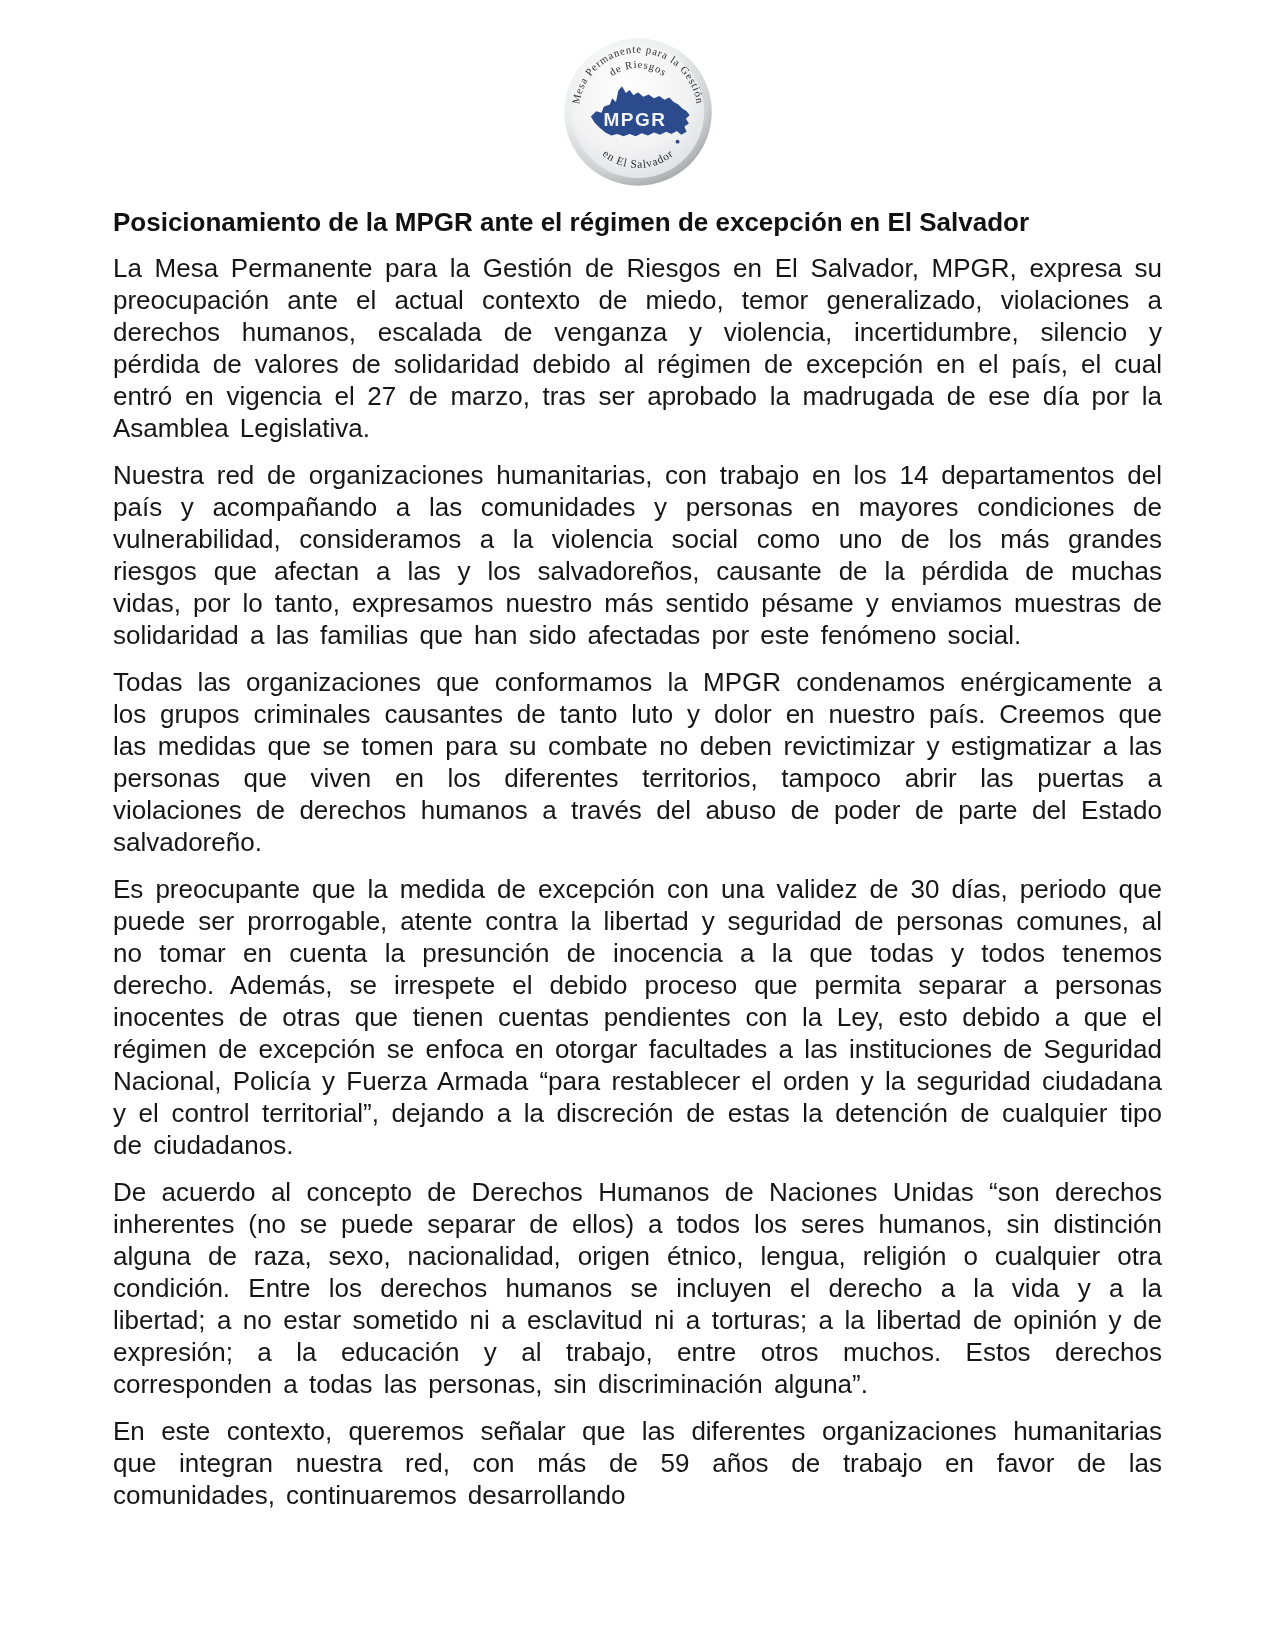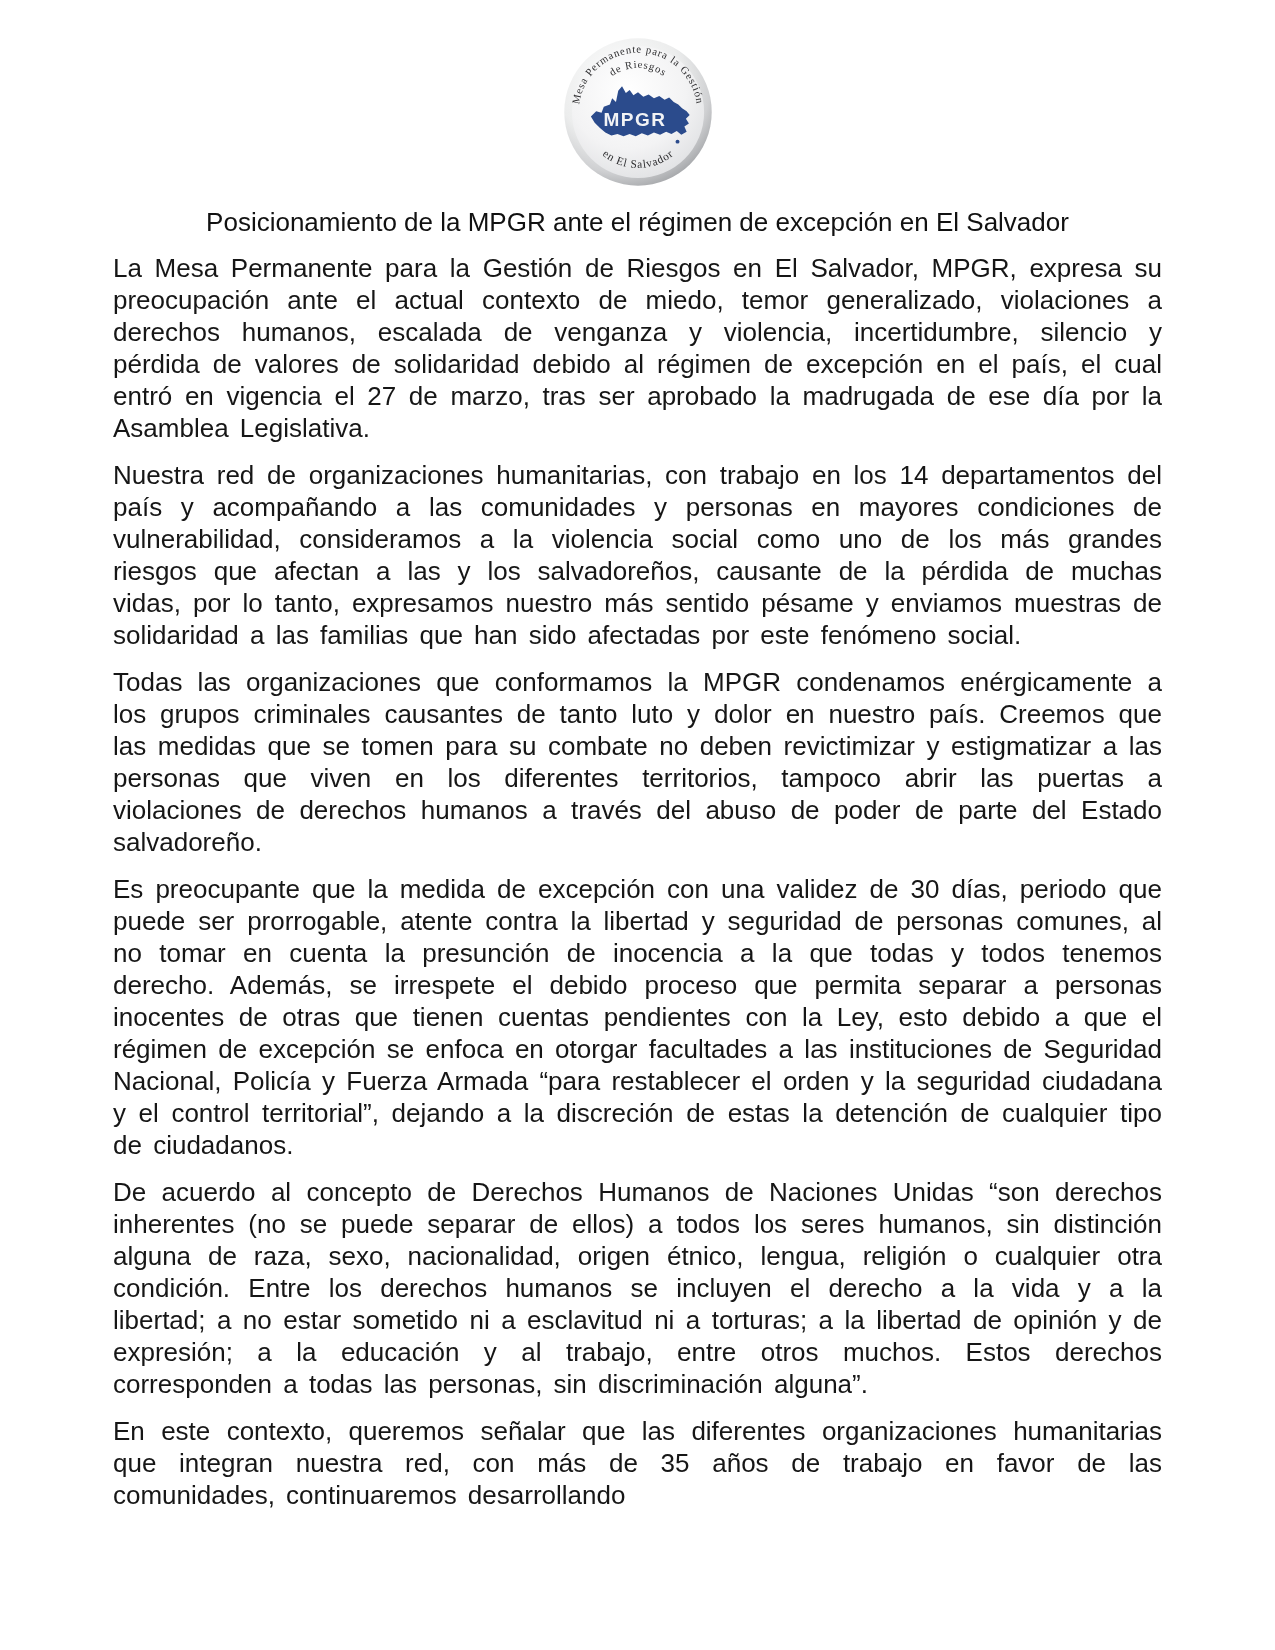--- a/index.html
+++ b/index.html
@@ -22,24 +22,24 @@
     text-align: center;
   }
   .logo-svg {
     width: 152px;
     height: 152px;
     display: inline-block;
   }
   .doc-title {
     width: 1049px;
     margin: 14px auto 14px auto;
-    text-align: center;
+    text-align: left;
     font-size: 26px;
     line-height: 32px;
-    font-weight: 400;
+    font-weight: 700;
     color: #111111;
   }
   .content {
     width: 1049px;
     margin: 0 auto;
   }
   .para {
     margin: 0 0 15px 0;
     text-align: justify;
     text-justify: inter-word;
@@ -113,16 +113,16 @@
   </div>
 
   <h1 class="doc-title">Posicionamiento de la MPGR ante el régimen de excepción en El Salvador</h1>
 
   <div class="content">
     <p class="para">La Mesa Permanente para la Gestión de Riesgos en El Salvador, MPGR, expresa su preocupación ante el actual contexto de miedo, temor generalizado, violaciones a derechos humanos, escalada de venganza y violencia, incertidumbre, silencio y pérdida de valores de solidaridad debido al régimen de excepción en el país, el cual entró en vigencia el 27 de marzo, tras ser aprobado la madrugada de ese día por la Asamblea Legislativa.</p>
     <p class="para">Nuestra red de organizaciones humanitarias, con trabajo en los 14 departamentos del país y acompañando a las comunidades y personas en mayores condiciones de vulnerabilidad, consideramos a la violencia social como uno de los más grandes riesgos que afectan a las y los salvadoreños, causante de la pérdida de muchas vidas, por lo tanto, expresamos nuestro más sentido pésame y enviamos muestras de solidaridad a las familias que han sido afectadas por este fenómeno social.</p>
     <p class="para">Todas las organizaciones que conformamos la MPGR condenamos enérgicamente a los grupos criminales causantes de tanto luto y dolor en nuestro país. Creemos que las medidas que se tomen para su combate no deben revictimizar y estigmatizar a las personas que viven en los diferentes territorios, tampoco abrir las puertas a violaciones de derechos humanos a través del abuso de poder de parte del Estado salvadoreño.</p>
     <p class="para">Es preocupante que la medida de excepción con una validez de 30 días, periodo que puede ser prorrogable, atente contra la libertad y seguridad de personas comunes, al no tomar en cuenta la presunción de inocencia a la que todas y todos tenemos derecho. Además, se irrespete el debido proceso que permita separar a personas inocentes de otras que tienen cuentas pendientes con la Ley, esto debido a que el régimen de excepción se enfoca en otorgar facultades a las instituciones de Seguridad Nacional, Policía y Fuerza Armada “para restablecer el orden y la seguridad ciudadana y el control territorial”, dejando a la discreción de estas la detención de cualquier tipo de ciudadanos.</p>
     <p class="para">De acuerdo al concepto de Derechos Humanos de Naciones Unidas “son derechos inherentes (no se puede separar de ellos) a todos los seres humanos, sin distinción alguna de raza, sexo, nacionalidad, origen étnico, lengua, religión o cualquier otra condición. Entre los derechos humanos se incluyen el derecho a la vida y a la libertad; a no estar sometido ni a esclavitud ni a torturas; a la libertad de opinión y de expresión; a la educación y al trabajo, entre otros muchos. Estos derechos corresponden a todas las personas, sin discriminación alguna”.</p>
-    <p class="para">En este contexto, queremos señalar que las diferentes organizaciones humanitarias que integran nuestra red, con más de 35 años de trabajo en favor de las comunidades, continuaremos desarrollando</p>
+    <p class="para">En este contexto, queremos señalar que las diferentes organizaciones humanitarias que integran nuestra red, con más de 59 años de trabajo en favor de las comunidades, continuaremos desarrollando</p>
   </div>
 
 </div>
 
 </body></html>

